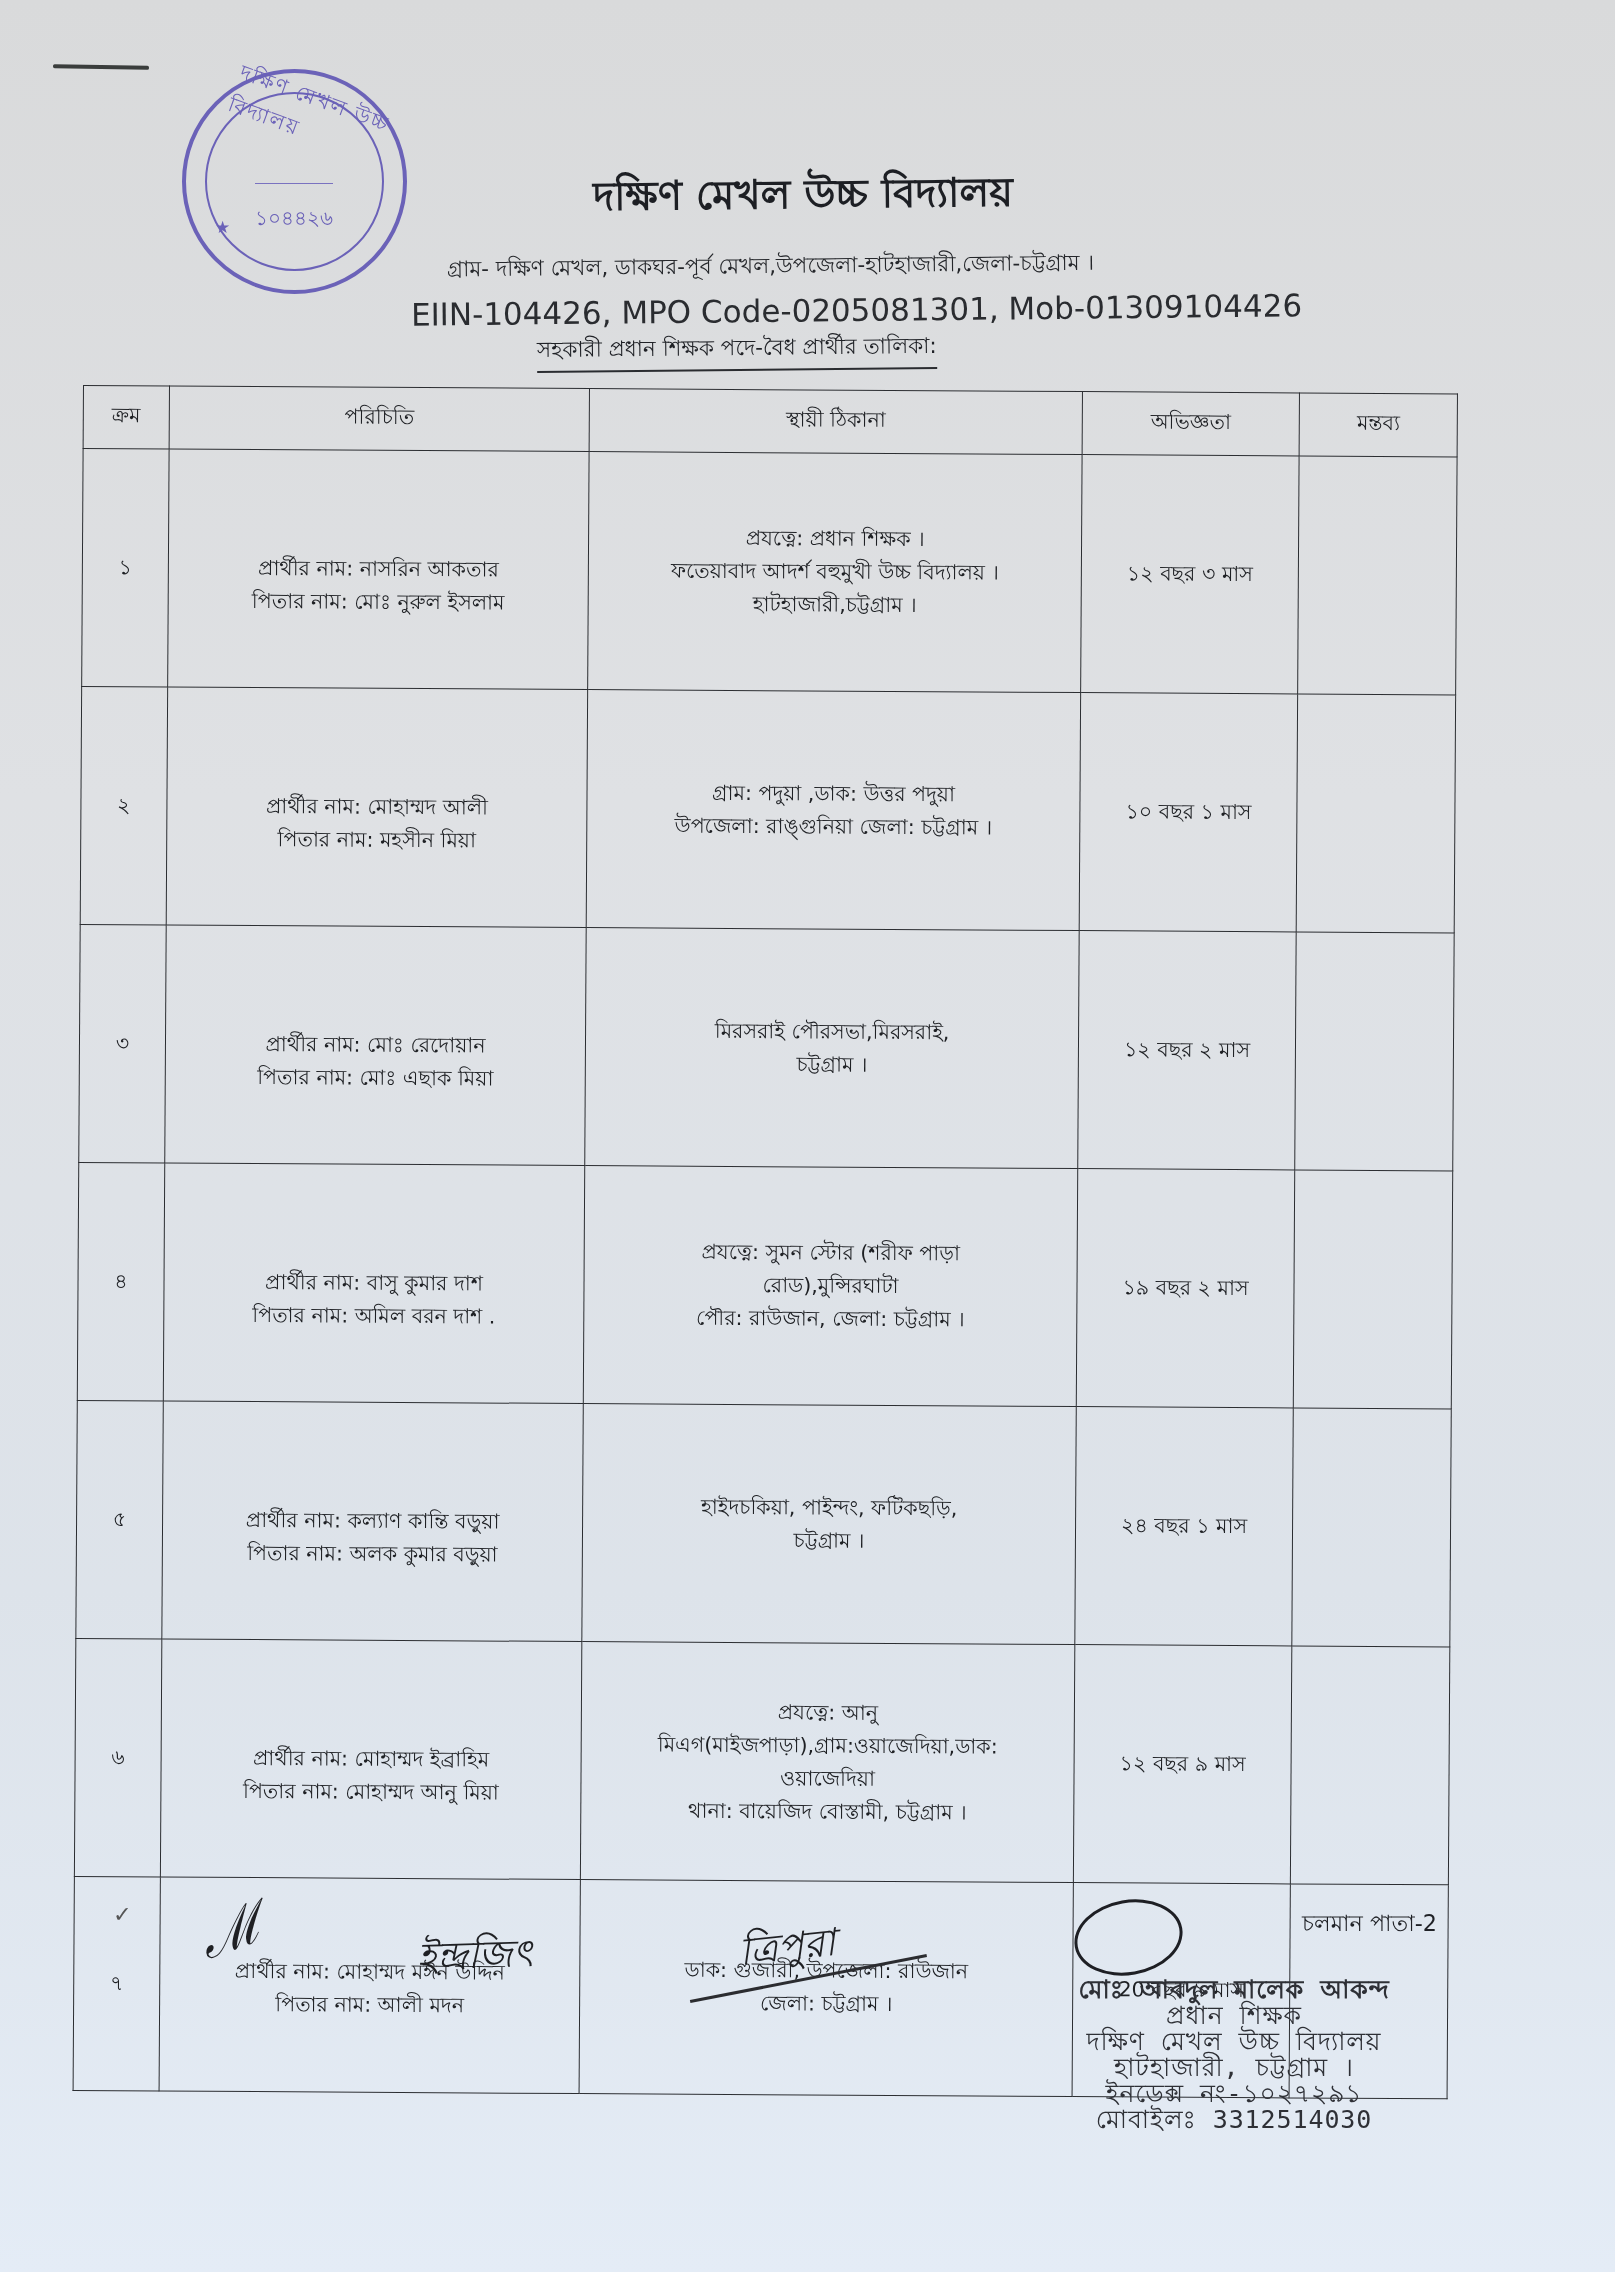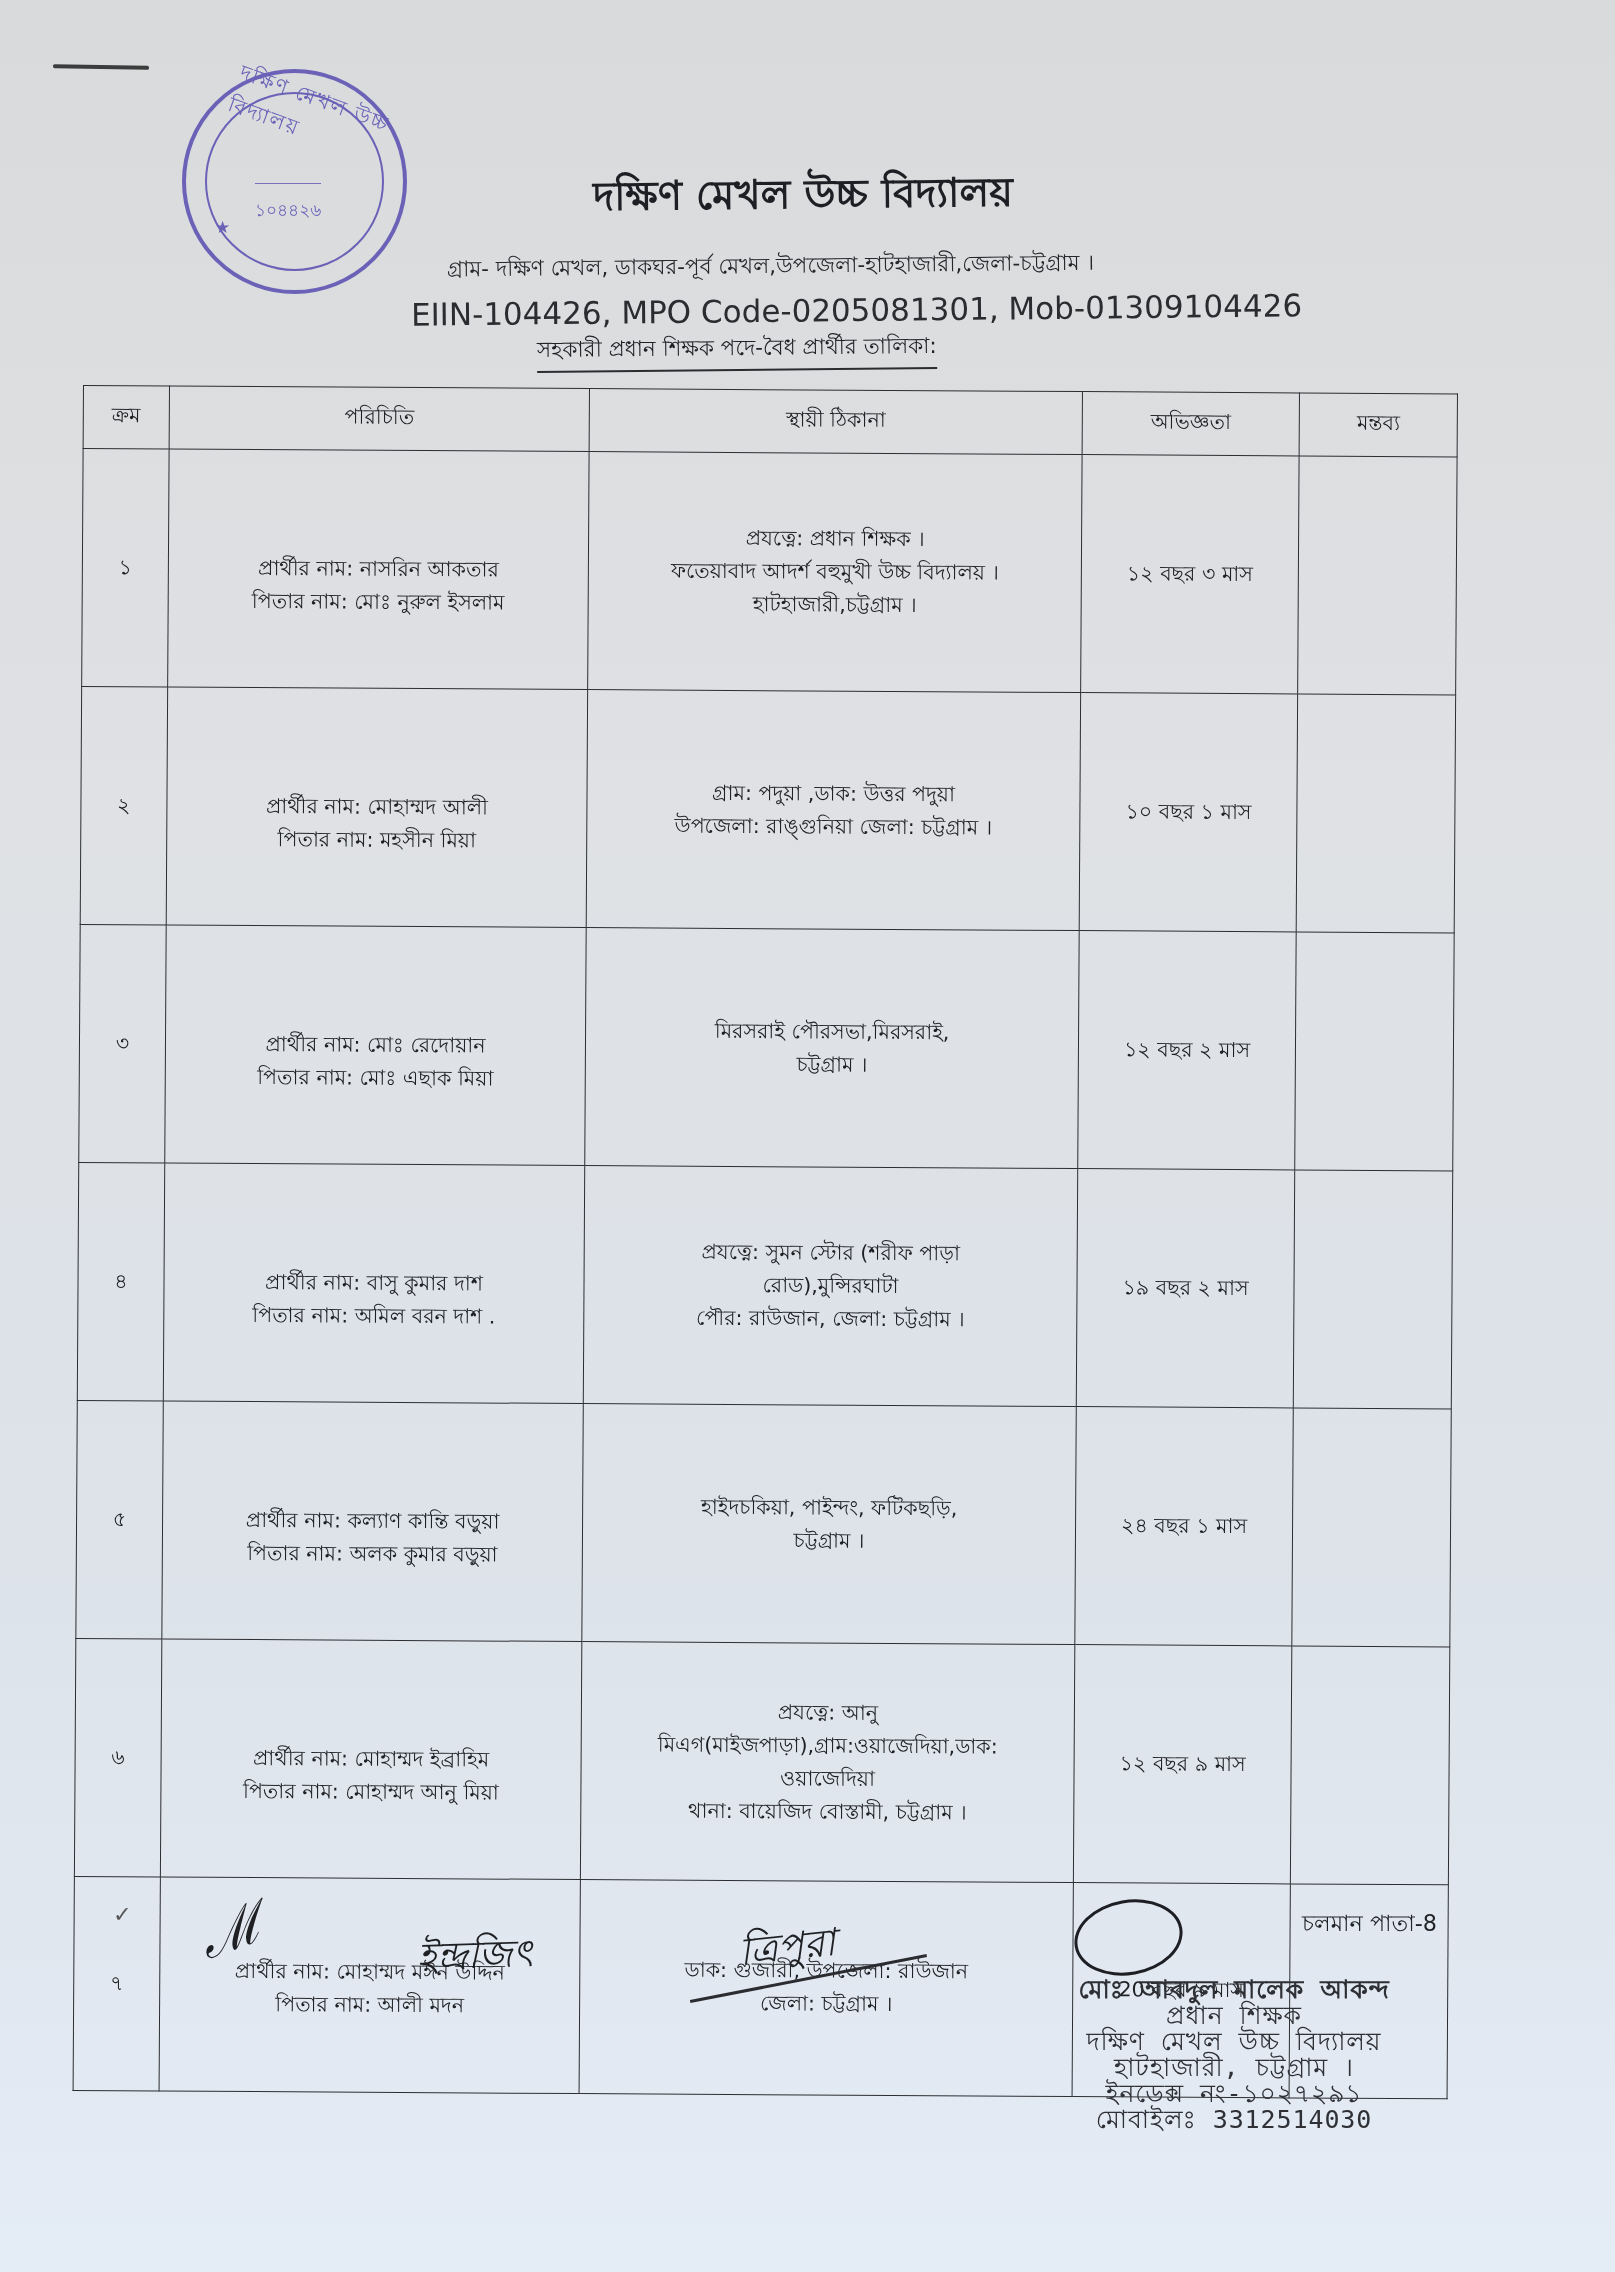--- a/index.html
+++ b/index.html
@@ -8,21 +8,21 @@
       background: linear-gradient(180deg, #d9dadb 0%, #dfe1e4 35%, #dde3ea 70%, #e4ecf6 100%);
       font-family: "DejaVu Sans", sans-serif; color:#1e1e22;
     }
     .paper { position:absolute; inset:0; }
     .mark { position:absolute; left:53px; top:65px; width:96px; height:4.3px; background:#3a3d3c; border-radius:1.7px; transform:rotate(1deg); }
 
     .seal { position:absolute; left:182px; top:69px; width:225px; height:225px; border-radius:50%;
       border:4.3px solid #6b62b8; box-sizing:border-box; color:#6b62b8; }
     .seal .inner { position:absolute; left:19px; top:19px; right:19px; bottom:19px; border-radius:50%; border:2.6px solid #6b62b8; }
     .seal .arc-text { position:absolute; left:43px; top:12px; font-size:20.6px; transform:rotate(20deg); letter-spacing:1.7px; }
-    .seal .code { position:absolute; left:69px; top:110px; font-size:17px; border-top:1.7px solid #7a72c0; padding-top:13px; }
+    .seal .code { position:absolute; left:69px; top:110px; font-size:20px; border-top:1.7px solid #7a72c0; padding-top:19px; }
     .seal .star { position:absolute; left:29px; top:144px; font-size:17px; }
 
     .header { position:absolute; left:0; right:0; top:0; }
     .school-name { position:absolute; left:593px; top:163px; font-size:40px; font-weight:bold; color:#1d1f24; transform:rotate(-0.6deg); }
     .address { position:absolute; left:447px; top:249px; font-size:21.5px; color:#25272b; transform:rotate(-0.6deg); }
     .codes { position:absolute; left:411px; top:292px; font-size:31px; color:#2a2c30; font-family:"DejaVu Sans", sans-serif; transform:rotate(-0.6deg); }
     .subtitle { position:absolute; left:537px; top:331px; font-size:21.5px; color:#1f2126; border-bottom:2.6px solid #2a2c30; padding-bottom:1.7px; transform:rotate(-0.6deg); }
 
     table.candidates { position:absolute; left:83px; top:385px; width:1375px; border-collapse:collapse; transform:rotate(0.35deg); transform-origin:left top; }
     table.candidates th, table.candidates td { border:1.7px solid #2c2e32; text-align:center; vertical-align:middle; color:#1e2024; }
@@ -181,21 +181,21 @@
 
   <div class="signatures">
     <div class="tick">✓</div>
     <div class="sig sig1">ℳ</div>
     <div class="sig sig2">ইন্দ্রজিৎ</div>
     <div class="sig sig3">ত্রিপুরা</div>
     <div class="sig3-line"></div>
     <div class="hm-sig"></div>
   </div>
 
-  <div class="continued">চলমান পাতা-8</div>
+  <div class="continued">চলমান পাতা-2</div>
 
   <div class="hm-block">
     <div class="l first">মোঃ আবদুল মালেক আকন্দ</div>
     <div class="l">প্রধান শিক্ষক</div>
     <div class="l">দক্ষিণ মেখল উচ্চ বিদ্যালয়</div>
     <div class="l">হাটহাজারী, চট্টগ্রাম ।</div>
     <div class="l">ইনডেক্স নং-১০২৭২৯১</div>
     <div class="l">মোবাইলঃ 3312514030</div>
   </div>
 </div>

